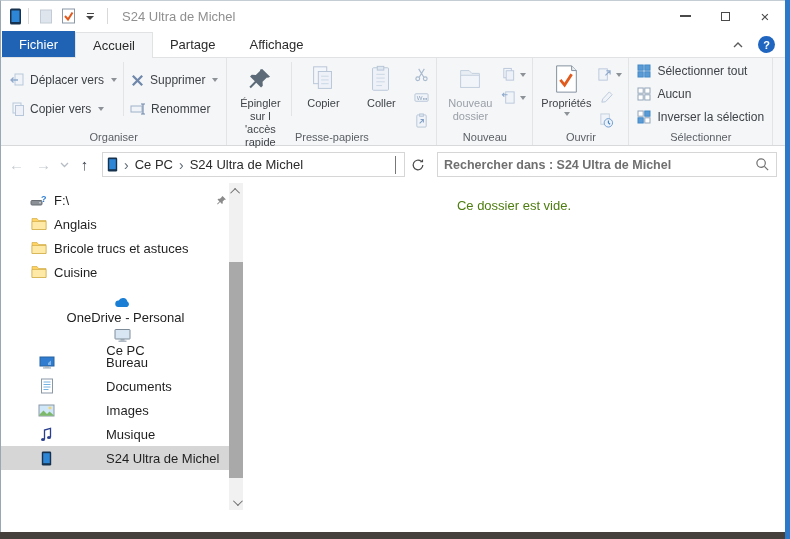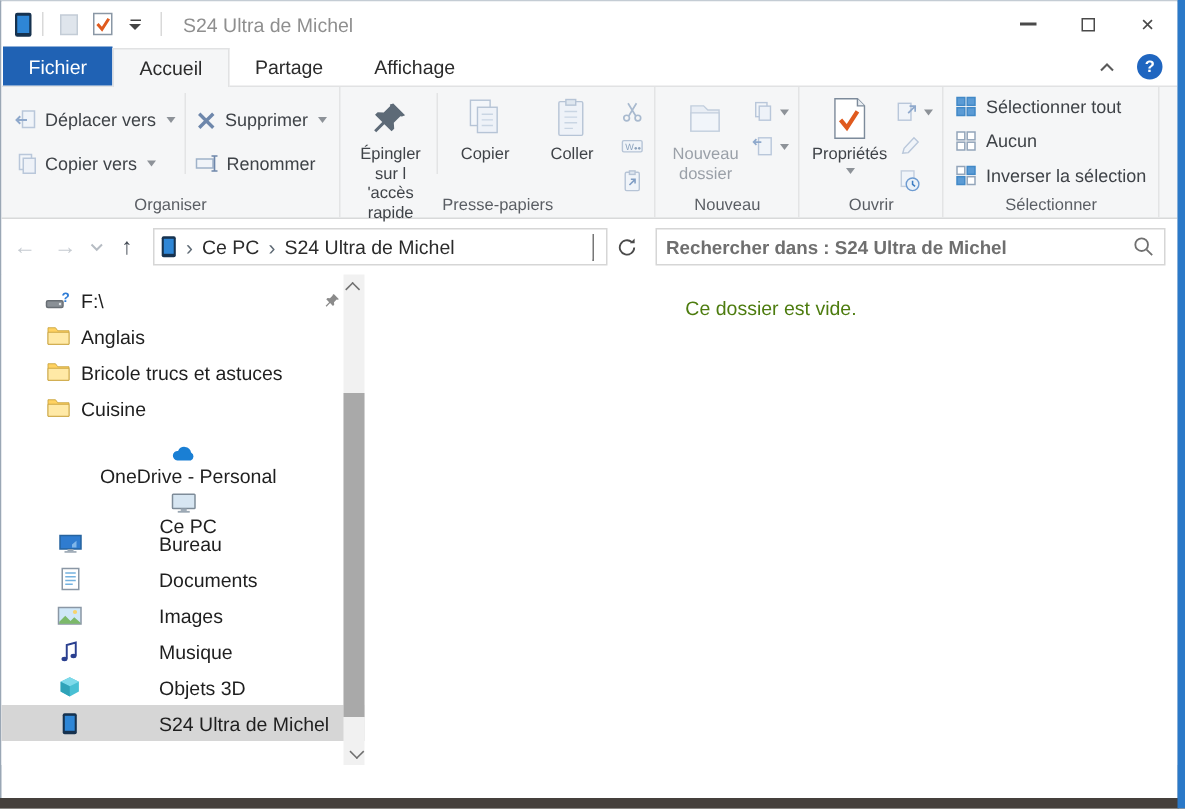--- a/index.html
+++ b/index.html
@@ -518,30 +518,20 @@
       <div class="side-row ind-child">
         <span class="sicon">
           <svg width="13" height="15" viewBox="0 0 13 15">
               <path d="M4.5 12.2V3l6-1.6v8.8" fill="none" stroke="#2a3f8f" stroke-width="1.3"></path>
               <ellipse cx="3" cy="12.4" rx="2" ry="1.5" fill="#2a3f8f"></ellipse>
               <ellipse cx="9" cy="10.4" rx="2" ry="1.5" fill="#2a3f8f"></ellipse>
             </svg>
         </span>
         <span class="slabel">Musique</span>
       </div>
-      <div class="side-row ind-child">
-        <span class="sicon">
-          <svg width="15" height="16" viewBox="0 0 16 17">
-              <path d="M8 1.5l6.5 3.2v7L8 15.2l-6.5-3.5v-7z" fill="#49c0d4"></path>
-              <path d="M8 1.5l6.5 3.2L8 8 1.5 4.7z" fill="#7edaea"></path>
-              <path d="M8 8v7.2l-6.5-3.5v-7z" fill="#2fa3b8"></path>
-            </svg>
-        </span>
-        <span class="slabel">Objets 3D</span>
-      </div>
       <div class="side-row ind-child selected">
         <span class="sicon">
           <svg width="11" height="15" viewBox="0 0 11 15">
               <rect x="0.8" y="0.5" width="9.4" height="14" rx="1.3" fill="#16324f"></rect>
               <rect x="2.2" y="2.2" width="6.6" height="10" fill="#2e86d6"></rect>
             </svg>
         </span>
         <span class="slabel">S24 Ultra de Michel</span>
       </div>
 

